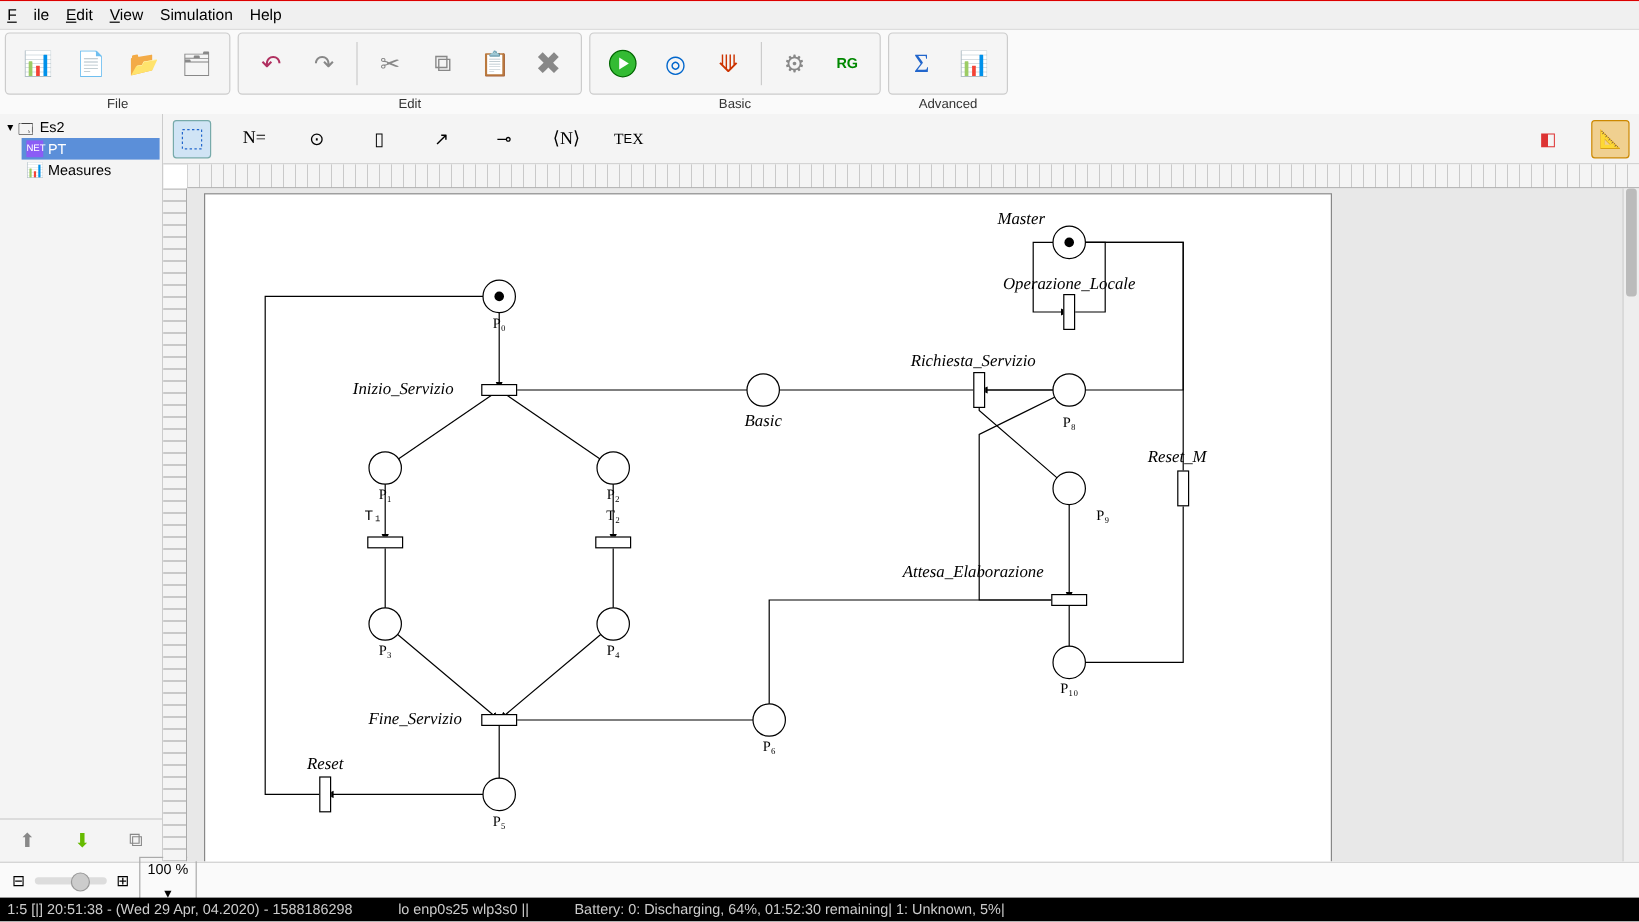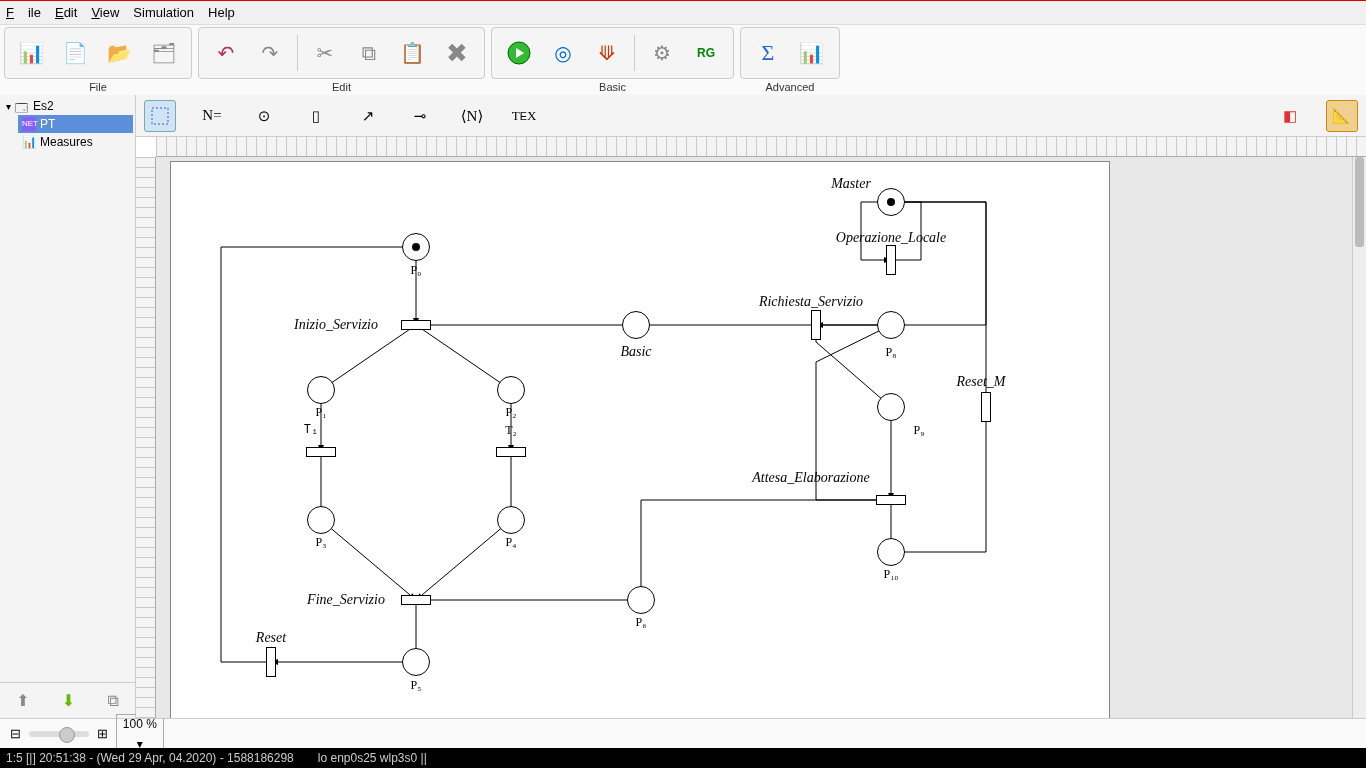--- a/index.html
+++ b/index.html
@@ -39,21 +39,21 @@
   .page { position: absolute; left: 14px; top: 4px; width: 940px; height: 560px; background: #fff; border: 1px solid #888; }
   .vscroll { width: 14px; background: #eee; border-left: 1px solid #ccc; position: relative; }
   .vscroll::after { content: ""; position: absolute; top: 0; left: 2px; right: 2px; height: 90px; background: #bbb; border-radius: 3px; }
 
   .statusbar { height: 30px; border-top: 1px solid #ccc; display: flex; align-items: center; padding: 0 10px; font-size: 13px; background: #fafafa; justify-content: space-between; }
   .zoom { display: flex; align-items: center; gap: 8px; }
   .zoom-box { border: 1px solid #aaa; padding: 2px 6px; font-size: 12px; display: flex; align-items: center; gap: 6px; flex-direction: column; }
   .slider { width: 60px; height: 6px; background: #ddd; border-radius: 3px; position: relative; }
   .slider::after { content: ""; position: absolute; left: 50%; top: -4px; width: 14px; height: 14px; background: #ccc; border-radius: 50%; border: 1px solid #999; }
 
-  .sysbar { height: 20px; background: #000; color: #ccc; font-family: monospace; font-size: 12px; display: flex; align-items: center; padding: 0 6px; gap: 24px; }
+  .sysbar { height: 20px; background: #000; color: #ccc; font-family: monospace; font-size: 12px; display: flex; align-items: center; padding: 0 6px; gap: 38px; }
 
   
   .place { position: absolute; width: 28px; height: 28px; border: 1.5px solid #000; border-radius: 50%; background: #fff; transform: translate(-50%, -50%); }
   .place.tok::after { content: ""; position: absolute; left: 50%; top: 50%; width: 8px; height: 8px; background: #000; border-radius: 50%; transform: translate(-50%, -50%); }
   .trans { position: absolute; width: 30px; height: 10px; border: 1.5px solid #000; background: #fff; transform: translate(-50%, -50%); }
   .trans.v { width: 10px; height: 30px; }
   .lbl { position: absolute; font-family: "Times New Roman", serif; font-style: italic; font-size: 14px; transform: translate(-50%, -50%); white-space: nowrap; }
   .lbl.sm { font-size: 12px; font-style: normal; }
   svg.edges { position: absolute; inset: 0; width: 100%; height: 100%; }
 </style>
@@ -251,13 +251,14 @@
     <div class="zoom-box">
         <span>100 %</span>
         <span>▾</span>
       </div>
   </div>
 </div>
 
 <div class="sysbar">
   <span>1:5 [|]   20:51:38 - (Wed 29 Apr, 04.2020) - 1588186298</span>
   <span>lo enp0s25 wlp3s0   ||</span>
+  <span>Battery: 0: Discharging, 64%, 01:52:30 remaining| 1: Unknown, 5%|</span>
 </div>
 
 </body></html>

